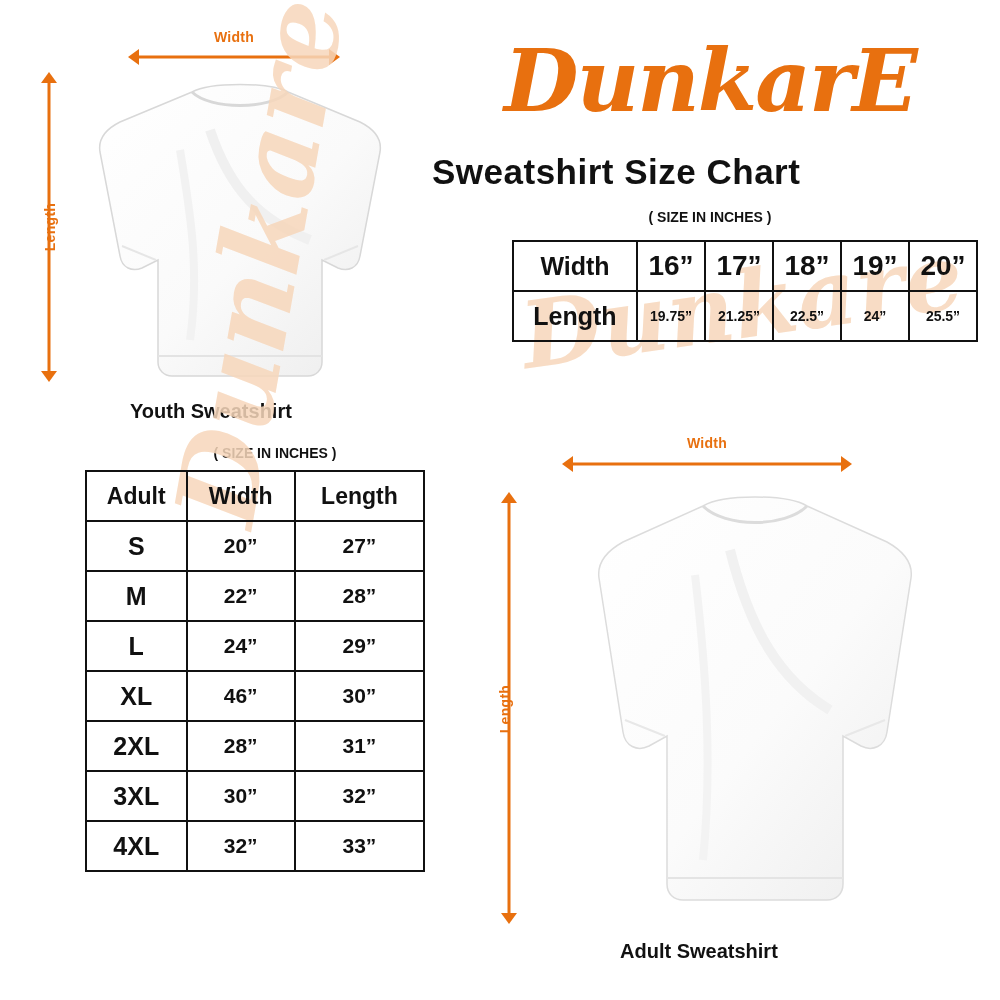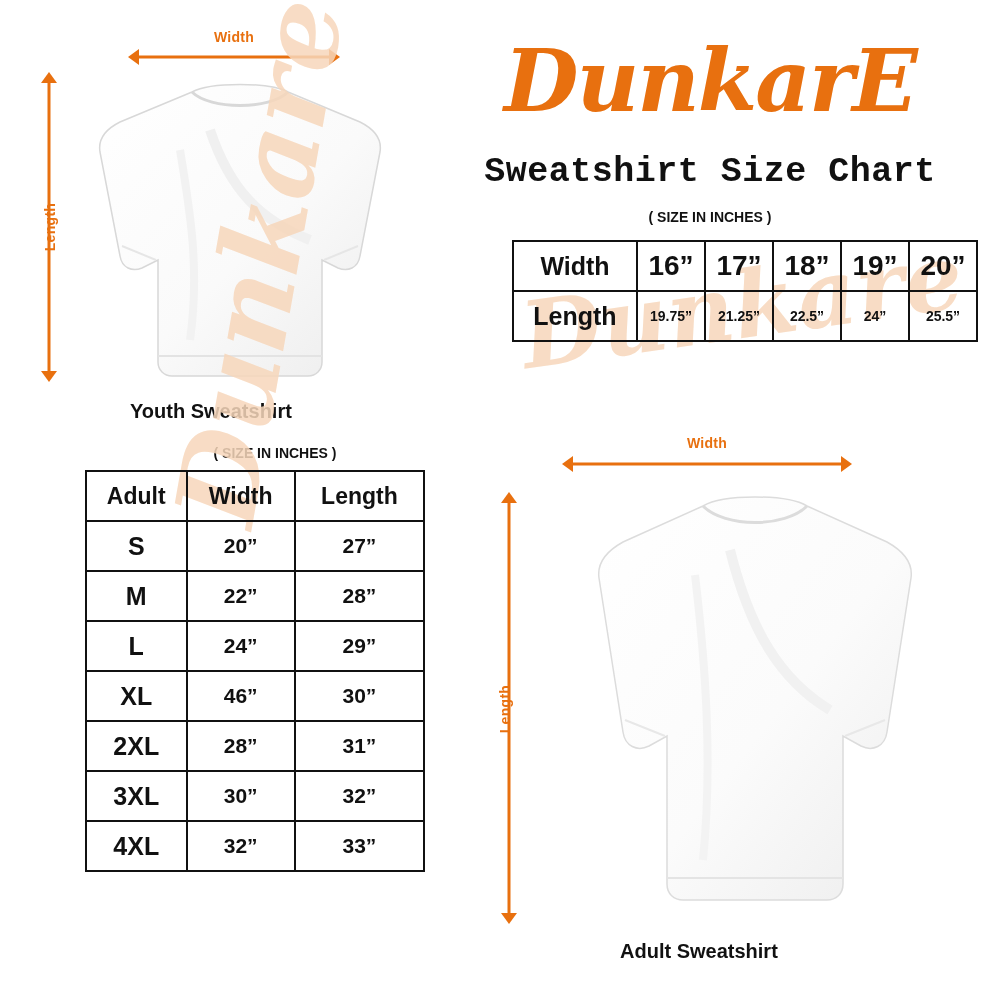--- a/index.html
+++ b/index.html
@@ -45,25 +45,24 @@
     font-style: italic;
     font-weight: 700;
     color: #e8700f;
     font-size: 86px;
     letter-spacing: -2px;
     line-height: 1;
     text-align: center;
     white-space: nowrap;
   }
   .brand-sub {
-    font-family: Liberation Mono, monospace;
+    font-family: Liberation Sans, sans-serif;
     font-size: 35px;
     font-weight: 700;
     color: #111;
-    text-align: center;
     letter-spacing: .5px;
   }
 
   
   .watermark {
     font-family: "DejaVu Serif", serif;
     font-style: italic;
     font-weight: 700;
     color: #f7d7bb;
     opacity: .85;

